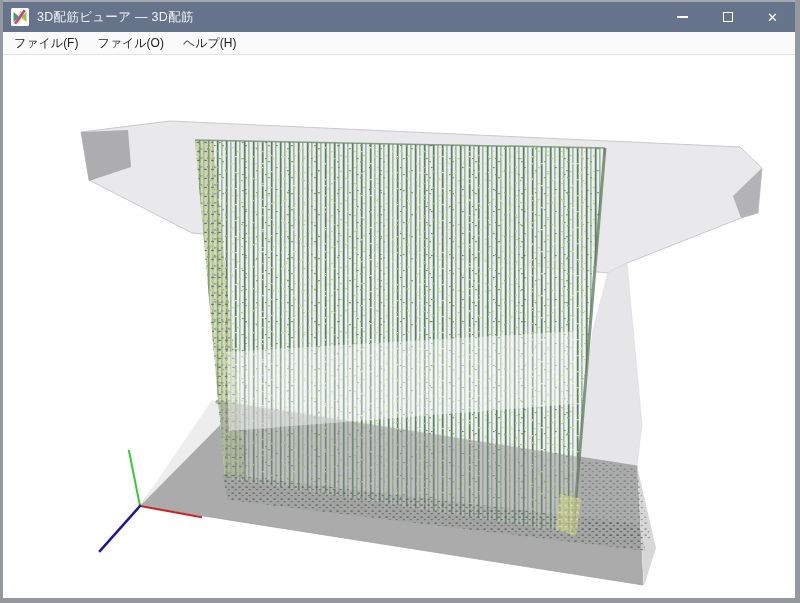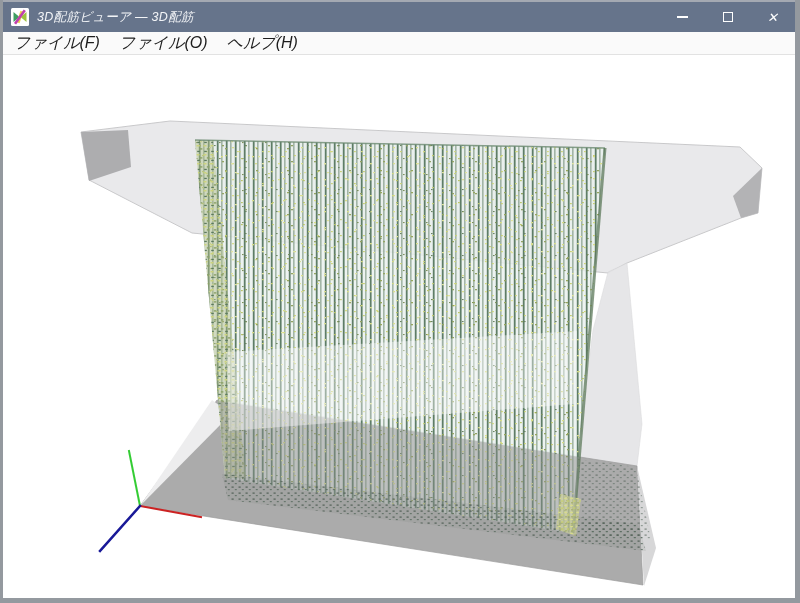--- a/index.html
+++ b/index.html
@@ -7,34 +7,34 @@
     --win-border:#94999f; --menu-bg:#fafafa; --menu-text:#1c1c1c;
     --viewport-bg:#ffffff; --concrete:#e8e8ea; --concrete-dark:#adadaf;
     --footing:#ababab; --footing-side:#d7d7d8;
     --rebar-green:#5e7d66; --tie-yellow:#d6dc8b;
     --axis-x:#cc2222; --axis-y:#33cc33; --axis-z:#191998;
   }
   html,body{margin:0;padding:0;}
   body{width:800px;height:603px;overflow:hidden;font-family:"Liberation Sans",sans-serif;background:#fff;}
   .window{position:absolute;left:0;top:0;width:800px;height:603px;
     border-left:3px solid var(--win-border);border-right:5px solid var(--win-border);
-    border-bottom:5px solid var(--win-border);box-sizing:border-box;background:var(--viewport-bg);font-style:italic;}
+    border-bottom:5px solid var(--win-border);box-sizing:border-box;background:var(--viewport-bg);}
   .top-strip{position:absolute;left:0;top:0;width:100%;height:2px;background:var(--titlebar-top);}
   .title-bar{position:absolute;left:0;top:2px;width:100%;height:30px;background:var(--titlebar);
     display:flex;align-items:center;color:var(--titlebar-text);}
   .app-icon{width:18px;height:18px;margin-left:8px;flex:0 0 auto;}
   .title-text{margin-left:8px;font-size:12.5px;letter-spacing:.3px;white-space:nowrap;}
   .win-controls{margin-left:auto;display:flex;height:100%;}
   .win-btn{width:45px;height:100%;display:flex;align-items:center;justify-content:center;cursor:default;}
   .min-glyph{width:11px;height:2px;background:#fff;}
   .max-glyph{width:10px;height:10px;border:1.5px solid #fff;box-sizing:border-box;}
   .close-glyph{font-size:13px;color:#fff;line-height:1;}
   .menu-bar{position:absolute;left:0;top:32px;width:100%;height:22px;background:var(--menu-bg);
     display:flex;align-items:center;border-bottom:1px solid #e2e2e2;}
-  .menu-item{font-size:16px;color:var(--menu-text);padding:21px 9px;margin-left:1px;white-space:nowrap;}
+  .menu-item{font-size:12px;color:var(--menu-text);padding:21px 9px;margin-left:1px;white-space:nowrap;}
   .menu-item:first-child{margin-left:2px;}
   .viewport{position:absolute;left:0;top:55px;width:792px;height:543px;background:var(--viewport-bg);}
   svg{display:block;}
 </style>
 </head>
 <body>
 
 <div class="window">
   <div class="top-strip"></div>
 

